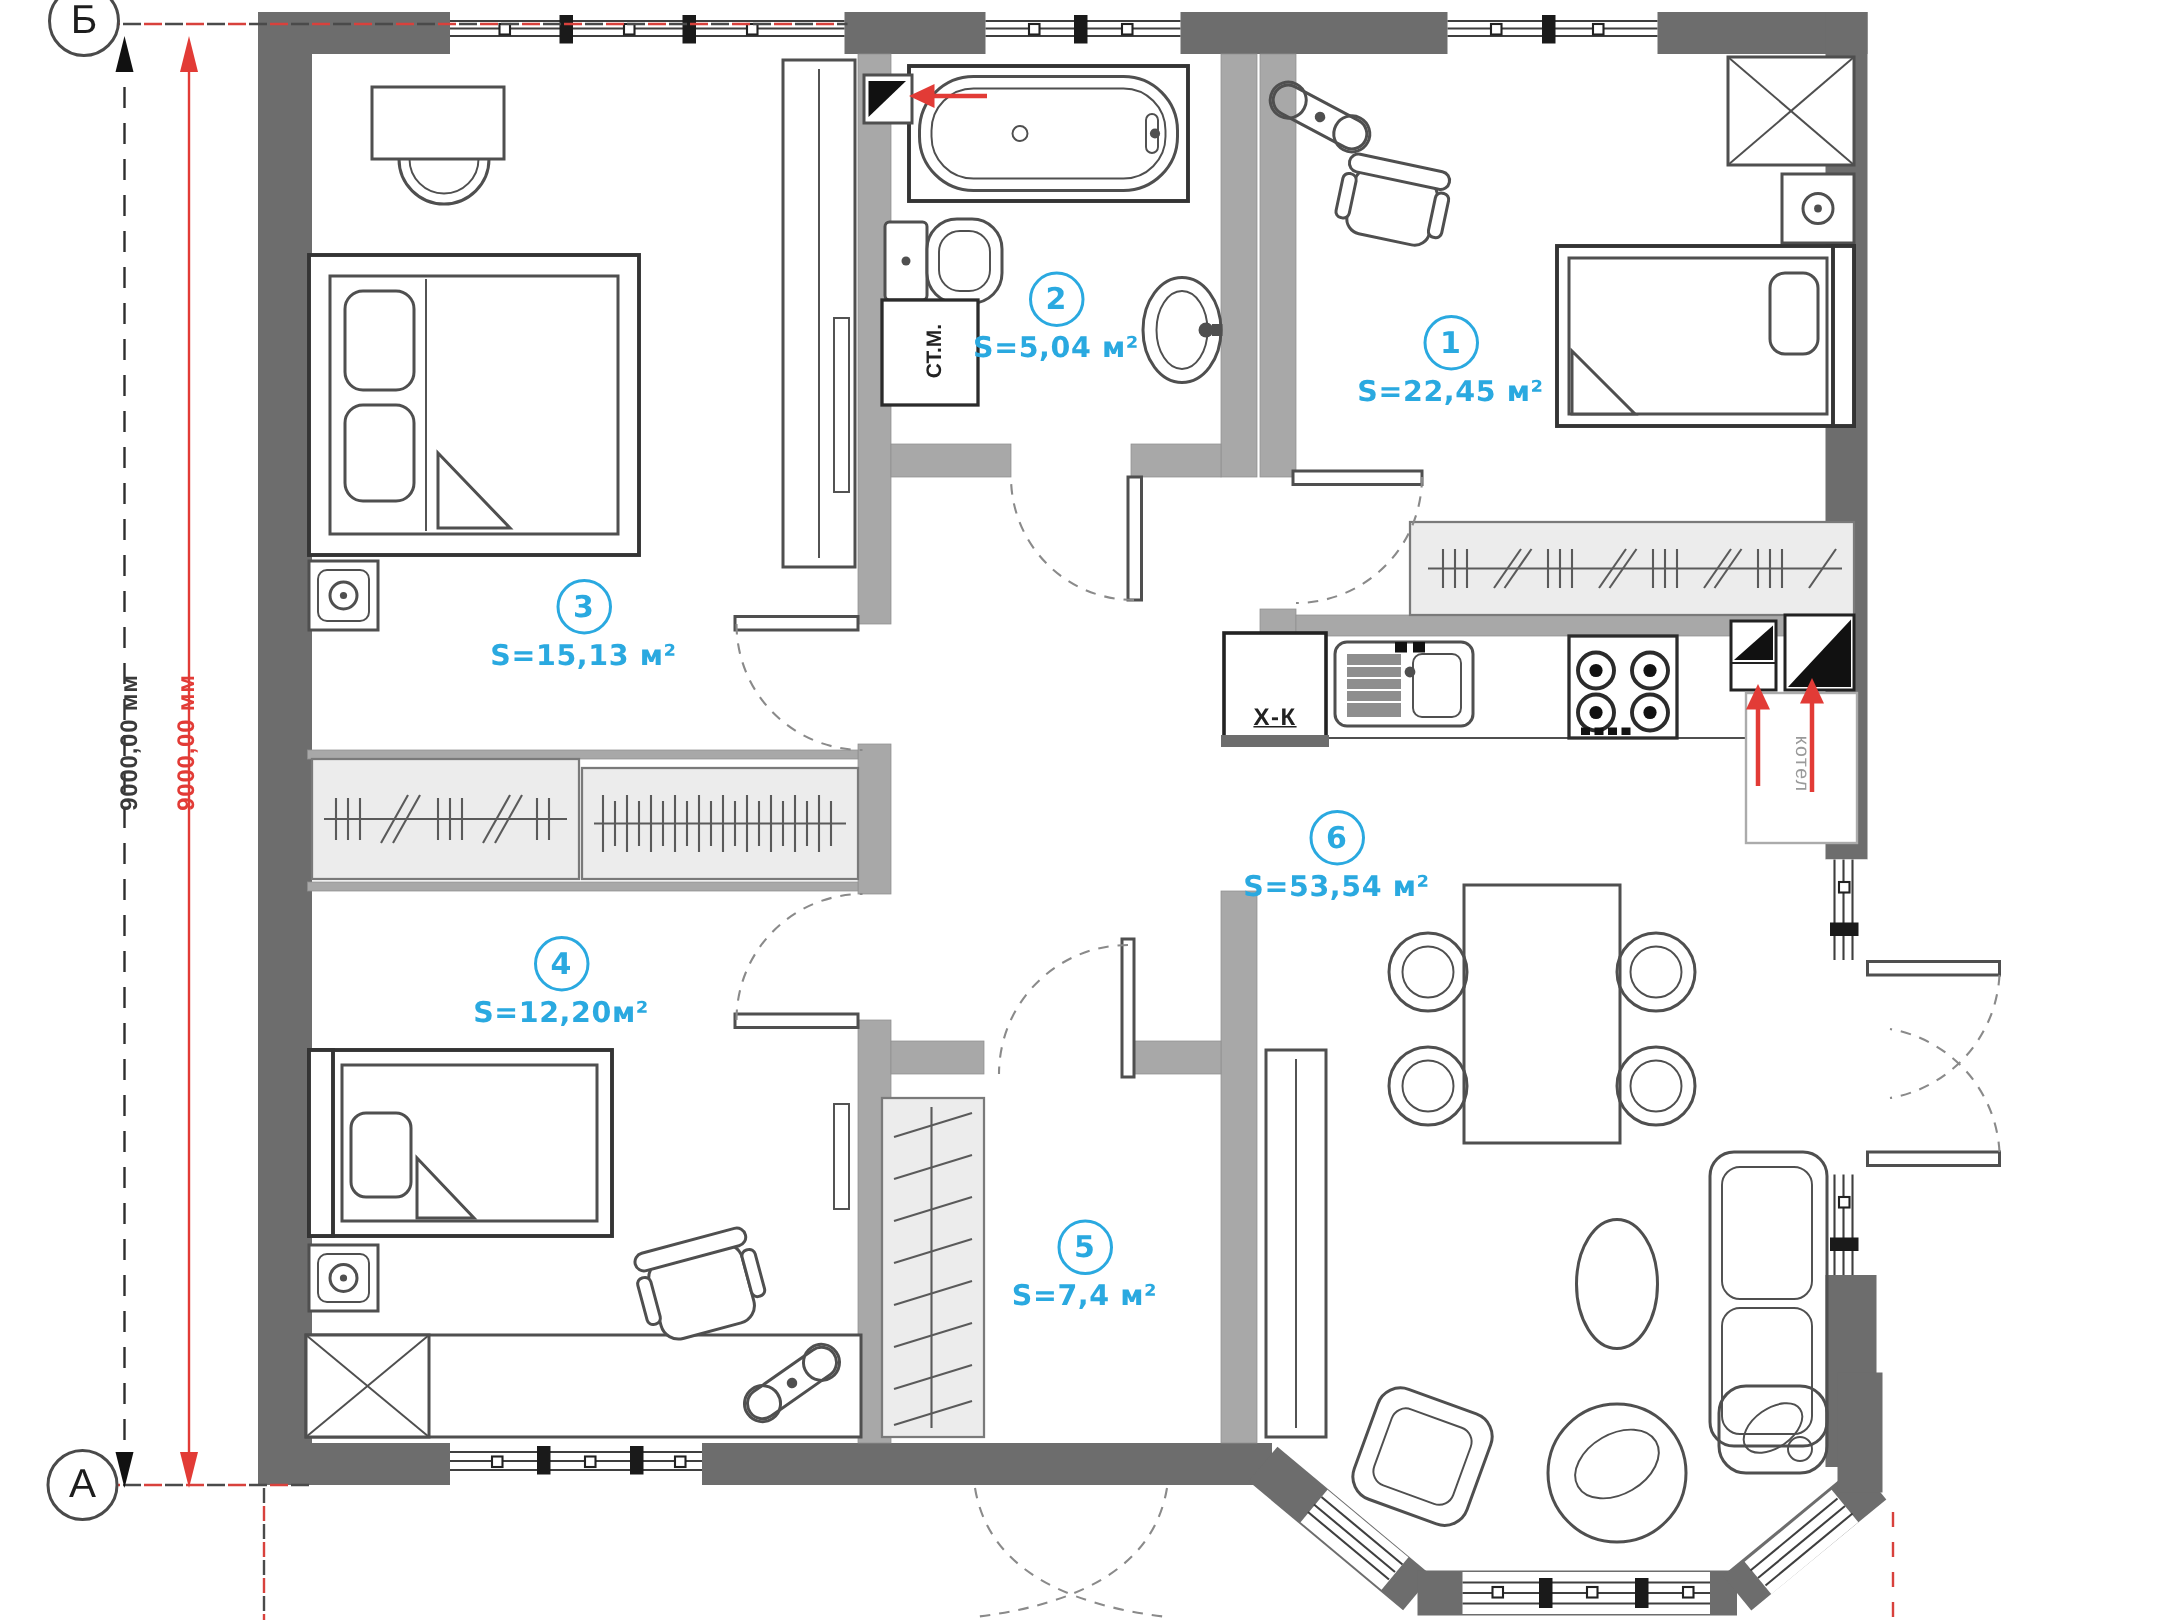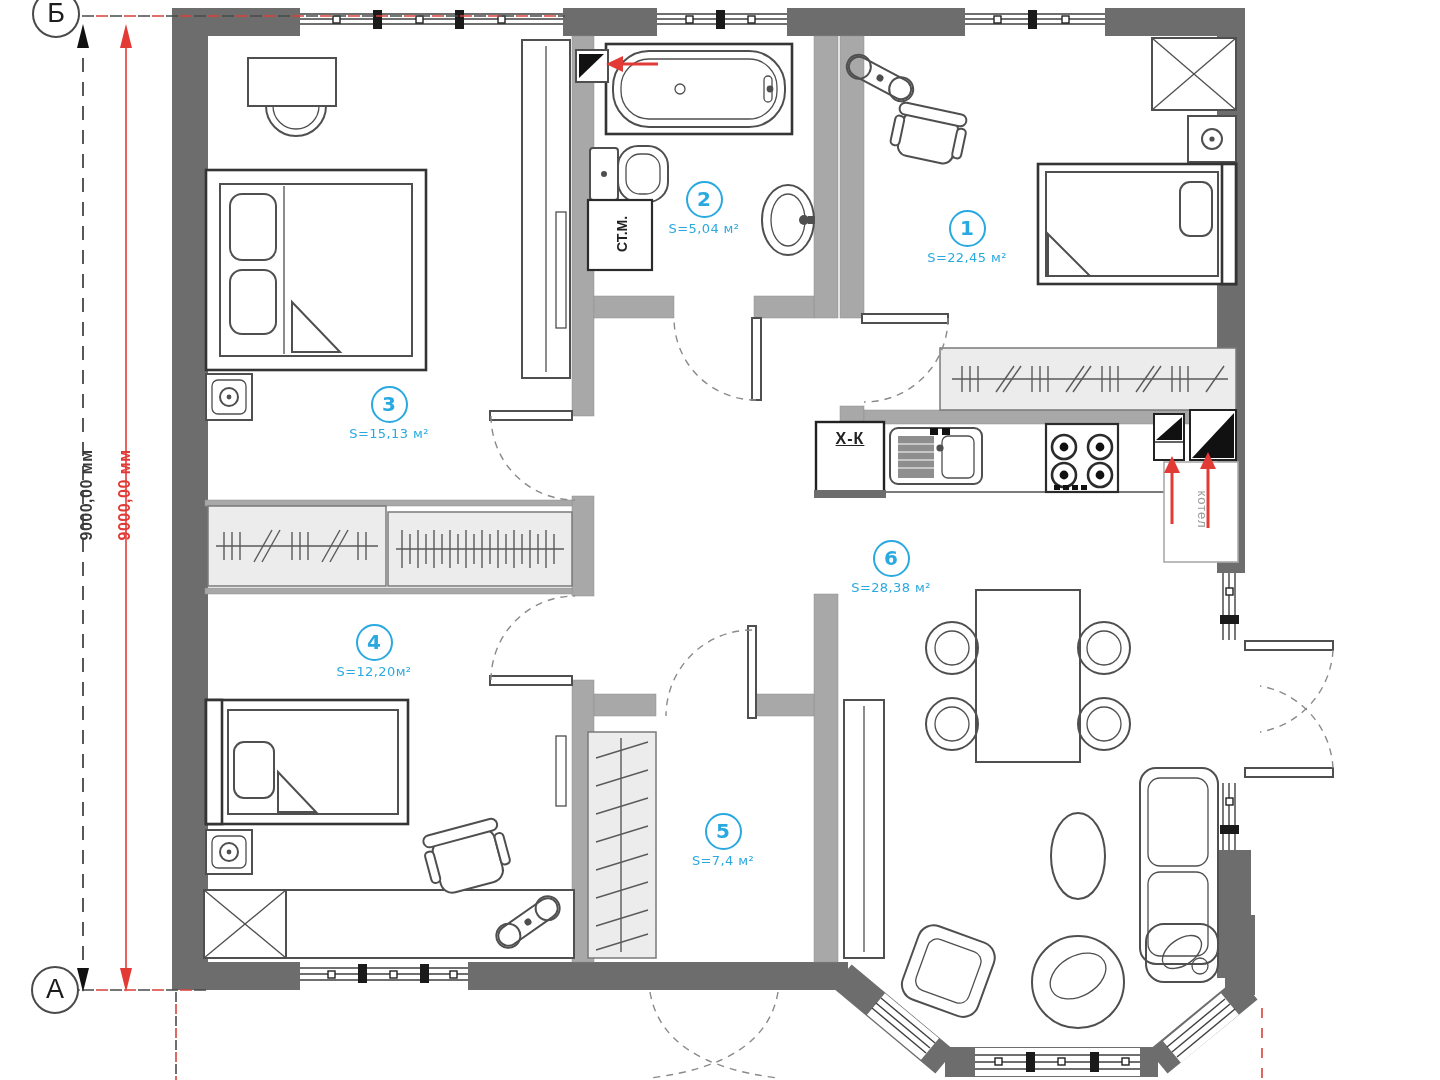--- a/index.html
+++ b/index.html
@@ -15,30 +15,30 @@
   .thin{fill:none;stroke:#4f4f4f;stroke-width:1.3;}
   .win{stroke:#3f3f3f;stroke-width:1.4;}
   .dash{fill:none;stroke:#8a8a8a;stroke-width:1.4;stroke-dasharray:7 6;}
   .hatch{stroke:#5a5a5a;stroke-width:1.4;}
   .closet{fill:#ececec;stroke:#7a7a7a;stroke-width:1.5;}
   
   .room-label{position:absolute;width:150px;text-align:center;color:#2aa9e0;pointer-events:none;}
   .room-num{width:33px;height:33px;border:2.5px solid #2aa9e0;border-radius:50%;
             margin:0 auto 3px;font-weight:700;font-size:20px;line-height:33px;
             font-family:"DejaVu Sans",sans-serif;background:rgba(255,255,255,.0);}
-  .room-area{font-weight:400;font-size:13px;font-family:"DejaVu Sans",sans-serif;letter-spacing:.4px;}
+  .room-area{font-weight:700;font-size:19px;font-family:"DejaVu Sans",sans-serif;letter-spacing:.4px;}
   .axis{position:absolute;width:44px;height:44px;border:2px solid #4a4a4a;border-radius:50%;
         background:#fff;font-size:27px;text-align:center;line-height:42px;color:#1d1d1d;}
   .dim{position:absolute;width:130px;height:20px;text-align:center;font-weight:700;font-size:16px;
        transform:rotate(-90deg);letter-spacing:.5px;}
   .dim.black{color:#3a3a3a;}
   .dim.red{color:#e23b36;}
   .eq-label{position:absolute;text-align:center;color:#222;font-weight:700;}
   #stm-label{left:582px;top:226px;width:80px;font-size:14px;transform:rotate(-90deg);}
-  #xk-label{left:816px;top:430px;width:68px;font-size:16px;letter-spacing:1px;text-decoration:underline;}
+  #xk-label{left:816px;top:470px;width:68px;font-size:16px;letter-spacing:1px;text-decoration:underline;}
   #boiler-label{left:1161px;top:502px;width:82px;font-size:13px;font-weight:400;color:#9a9a9a;
                 transform:rotate(90deg);letter-spacing:1px;}
 </style>
 </head>
 <body>
 
 <div id="canvas">
 
 <svg id="plan-svg" width="1440" height="1080" viewBox="0 0 1440 1080">
 
@@ -553,20 +553,20 @@
   <div class="room-label" style="left:299px;top:624px;">
     <div class="room-num">4</div>
     <div class="room-area">S=12,20м²</div>
   </div>
   <div class="room-label" style="left:648px;top:813px;">
     <div class="room-num">5</div>
     <div class="room-area">S=7,4 м²</div>
   </div>
   <div class="room-label" style="left:816px;top:540px;">
     <div class="room-num">6</div>
-    <div class="room-area">S=28,38 м²</div>
+    <div class="room-area">S=53,54 м²</div>
   </div>
 
   <div class="eq-label" id="stm-label">СТ.М.</div>
   <div class="eq-label" id="xk-label">Х-К</div>
   <div class="eq-label" id="boiler-label">котел</div>
 
 </div>
 
 </body></html>

